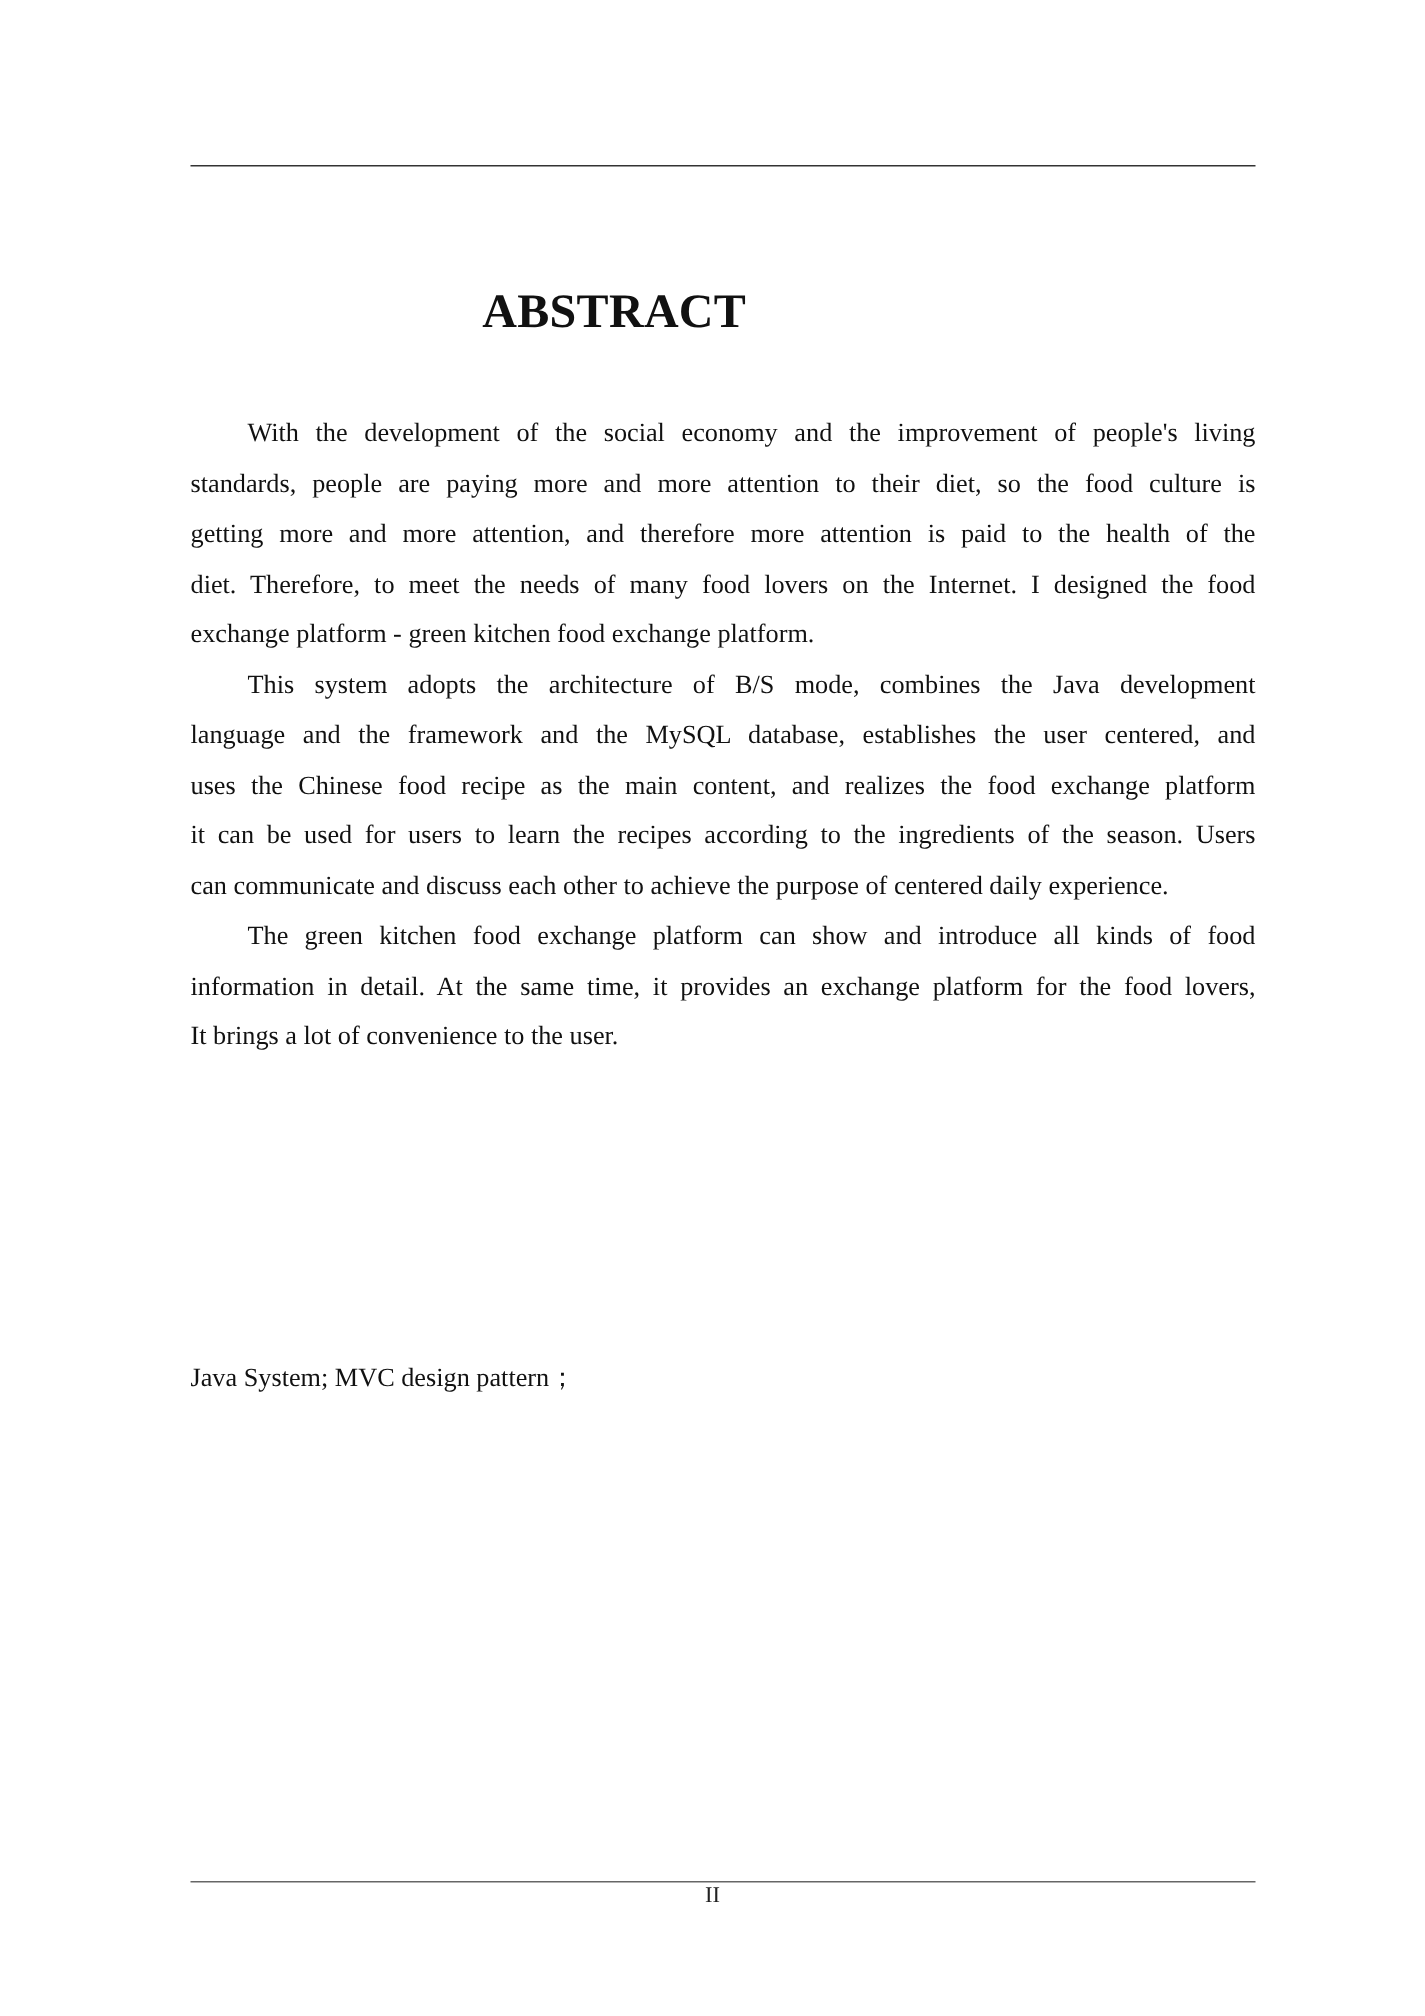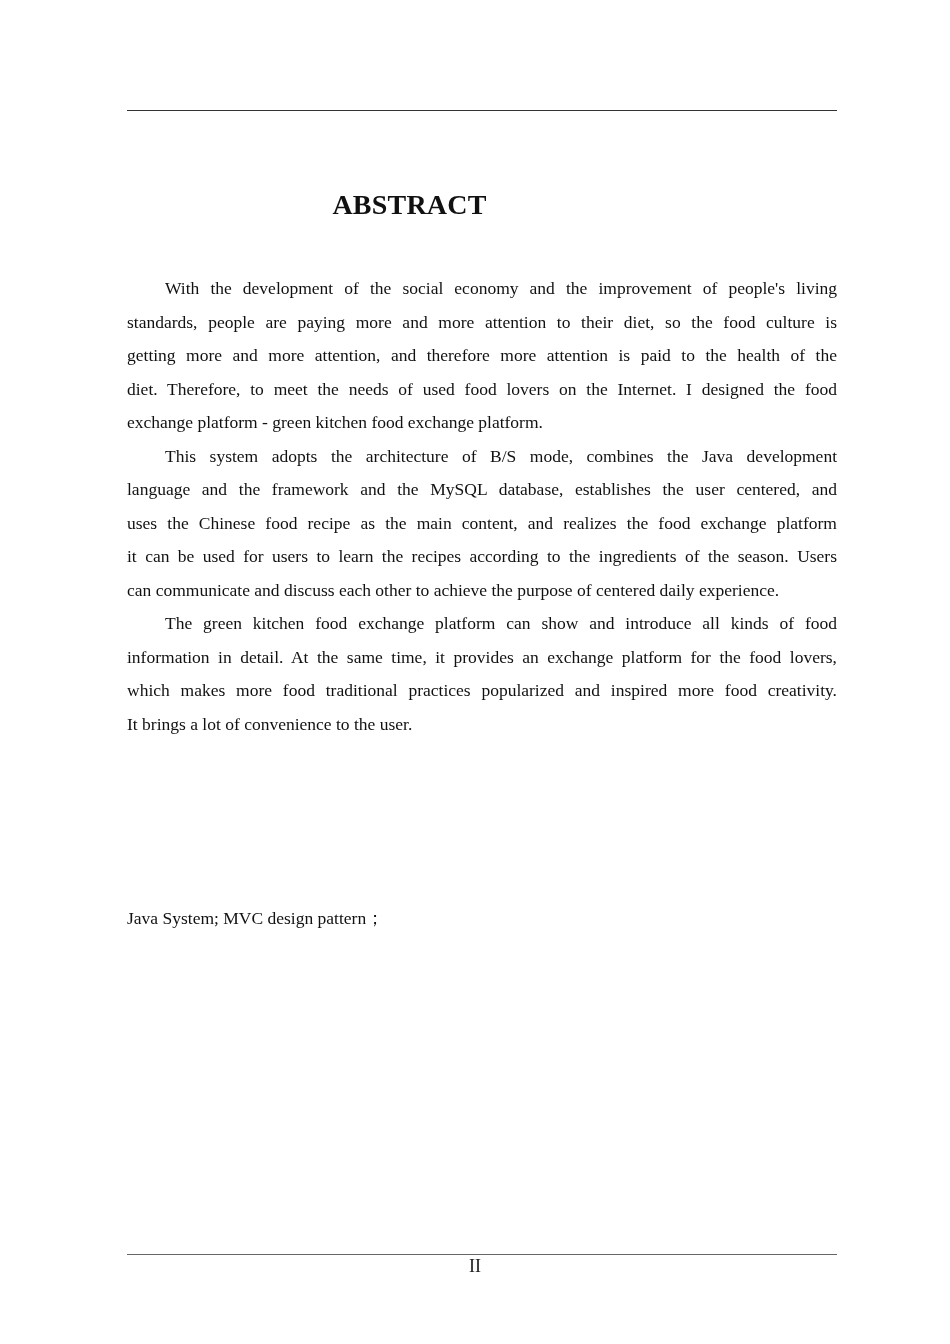--- a/index.html
+++ b/index.html
@@ -1,60 +1,59 @@
 <!DOCTYPE html>
 <html><head>
   <meta charset="utf-8">
   <style>
     html, body { margin: 0; padding: 0; background: #ffffff; }
     body { width: 950px; height: 1344px; position: relative; overflow: hidden;
            font-family: "Liberation Serif", "DejaVu Serif", serif; color: #111; }
     .header-rule { position: absolute; left: 127px; top: 110px; width: 710px; height: 0;
                    border-top: 1.6px solid #333; }
     .title { position: absolute; left: 0; width: 819px; top: 189px; text-align: center;
-             font-size: 28px; font-weight: bold; letter-spacing: 0.2px; margin: 0; }
+             font-size: 32px; font-weight: bold; letter-spacing: 0.2px; margin: 0; }
     .body-text { position: absolute; left: 127px; width: 710px; font-size: 17.5px; line-height: 33.5px; }
     .para { margin: 0; }
     .line { display: block; text-align: justify; text-align-last: justify; white-space: nowrap; height: 33.5px; }
     .line.last { text-align-last: left; }
     .line.indent { padding-left: 38px; }
     #abstract { top: 272px; }
     #keywords { position: absolute; left: 127px; width: 710px; top: 902px; font-size: 17.5px; line-height: 33.5px; }
     .kw-label { font-weight: bold; }
     .footer-rule { position: absolute; left: 127px; top: 1254px; width: 710px; height: 0;
                    border-top: 1.3px solid #666; }
     .page-number { position: absolute; left: 0; width: 950px; top: 1256px; text-align: center;
-                   font-size: 18px; color: #222; }
+                   font-size: 15px; color: #222; }
   </style>
 </head>
 <body>
 
 <div class="header-rule"></div>
 
 <h1 class="title">ABSTRACT</h1>
 
 <div id="abstract" class="body-text">
   <p class="para">
     <span class="line indent">With the development of the social economy and the improvement of people's living</span>
     <span class="line">standards, people are paying more and more attention to their diet, so the food culture is</span>
     <span class="line">getting more and more attention, and therefore more attention is paid to the health of the</span>
-    <span class="line">diet. Therefore, to meet the needs of used food lovers on the Internet. I designed the food</span>
+    <span class="line">diet. Therefore, to meet the needs of many food lovers on the Internet. I designed the food</span>
     <span class="line last">exchange platform - green kitchen food exchange platform.</span>
   </p>
   <p class="para">
     <span class="line indent">This system adopts the architecture of B/S mode, combines the Java development</span>
     <span class="line">language and the framework and the MySQL database, establishes the user centered, and</span>
     <span class="line">uses the Chinese food recipe as the main content, and realizes the food exchange platform</span>
     <span class="line">it can be used for users to learn the recipes according to the ingredients of the season. Users</span>
     <span class="line last">can communicate and discuss each other to achieve the purpose of centered daily experience.</span>
   </p>
   <p class="para">
     <span class="line indent">The green kitchen food exchange platform can show and introduce all kinds of food</span>
     <span class="line">information in detail. At the same time, it provides an exchange platform for the food lovers,</span>
-    <span class="line">which makes more food traditional practices popularized and inspired more food creativity.</span>
     <span class="line last">It brings a lot of convenience to the user.</span>
   </p>
 </div>
 
 <div id="keywords">
   <span class="line last">Java System; MVC design pattern；</span>
 </div>
 
 <div class="footer-rule"></div>
 <div class="page-number">II</div>

